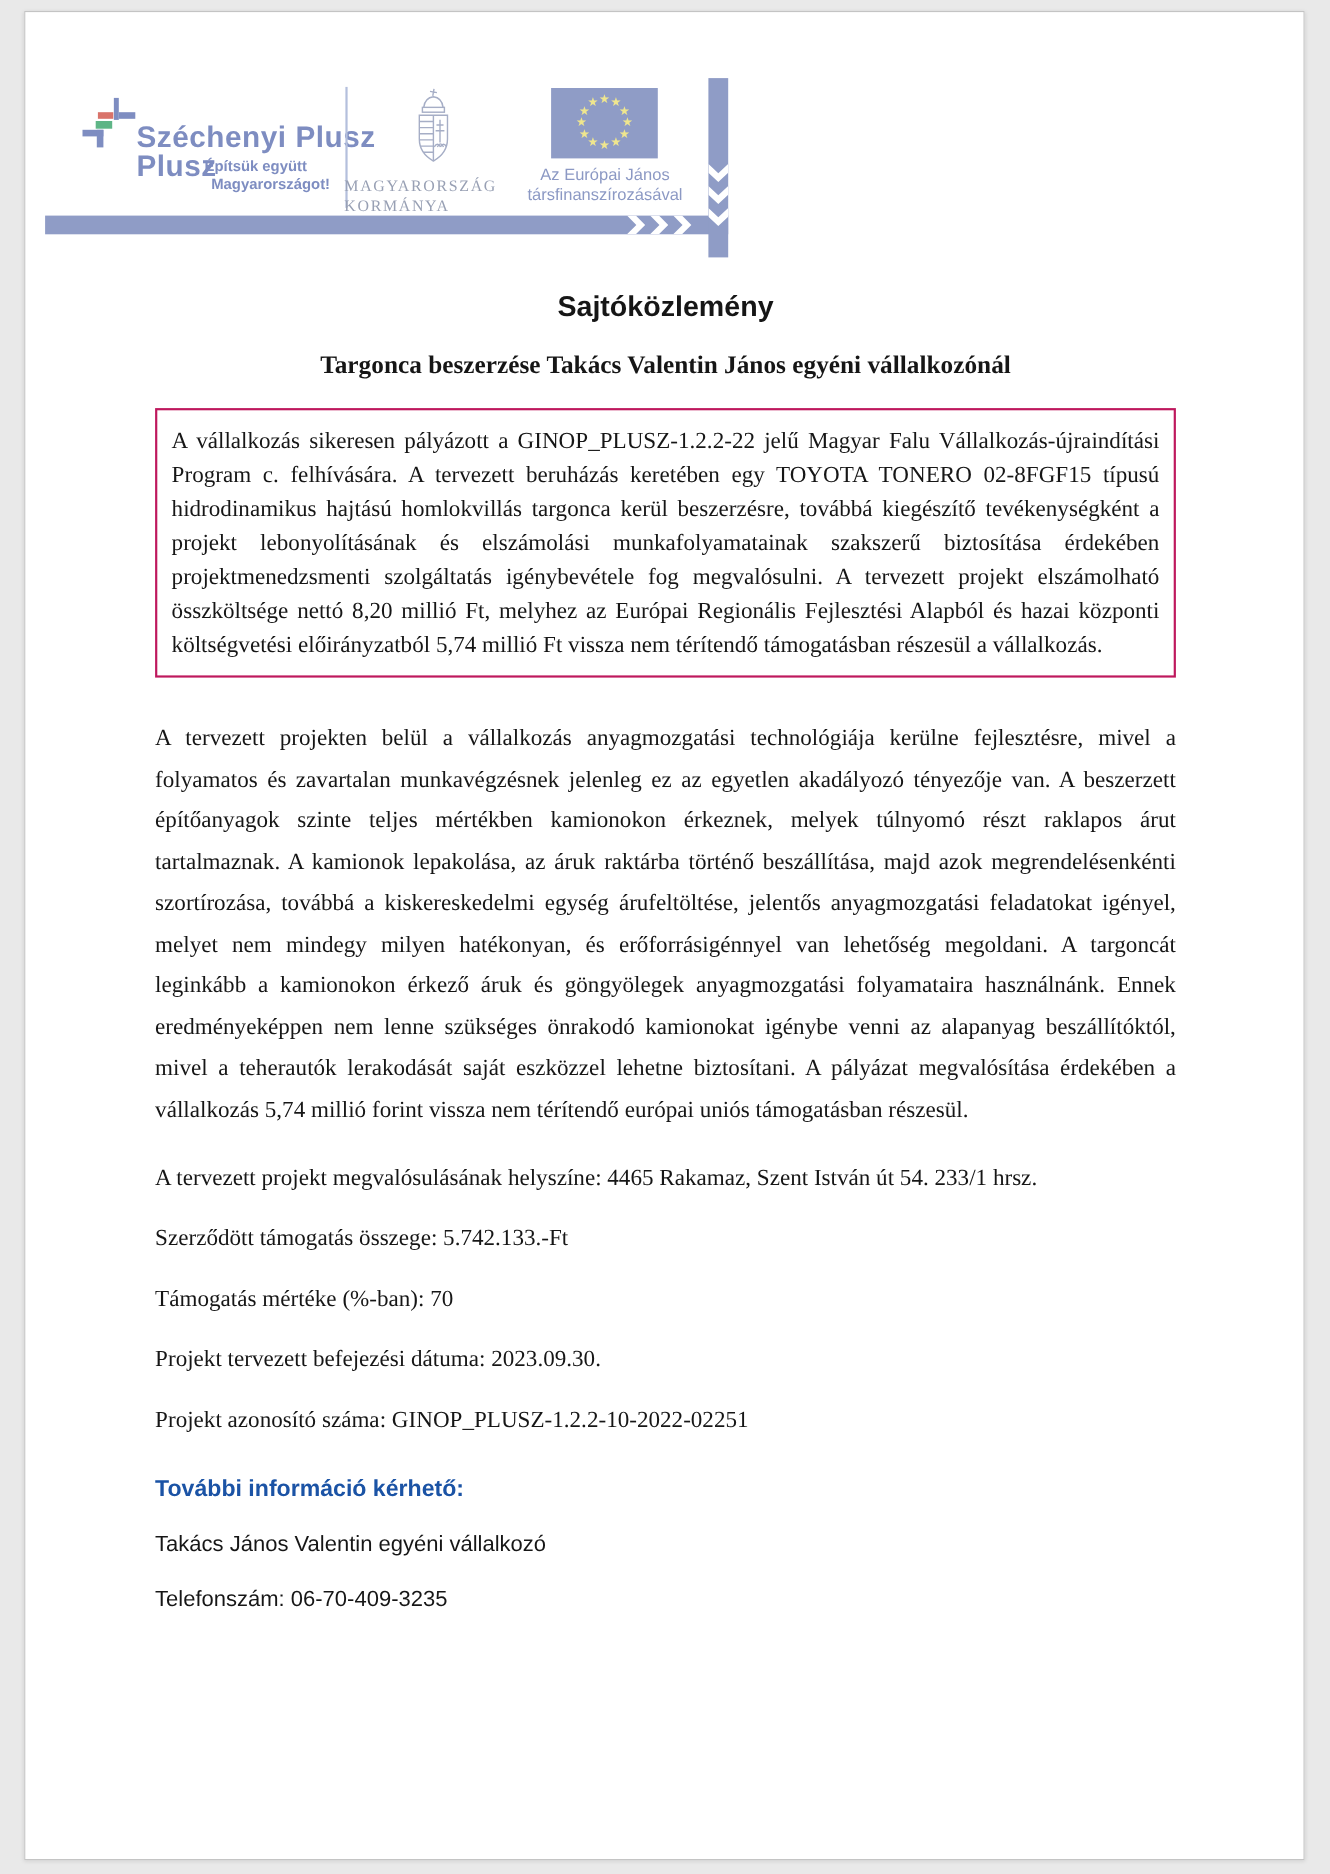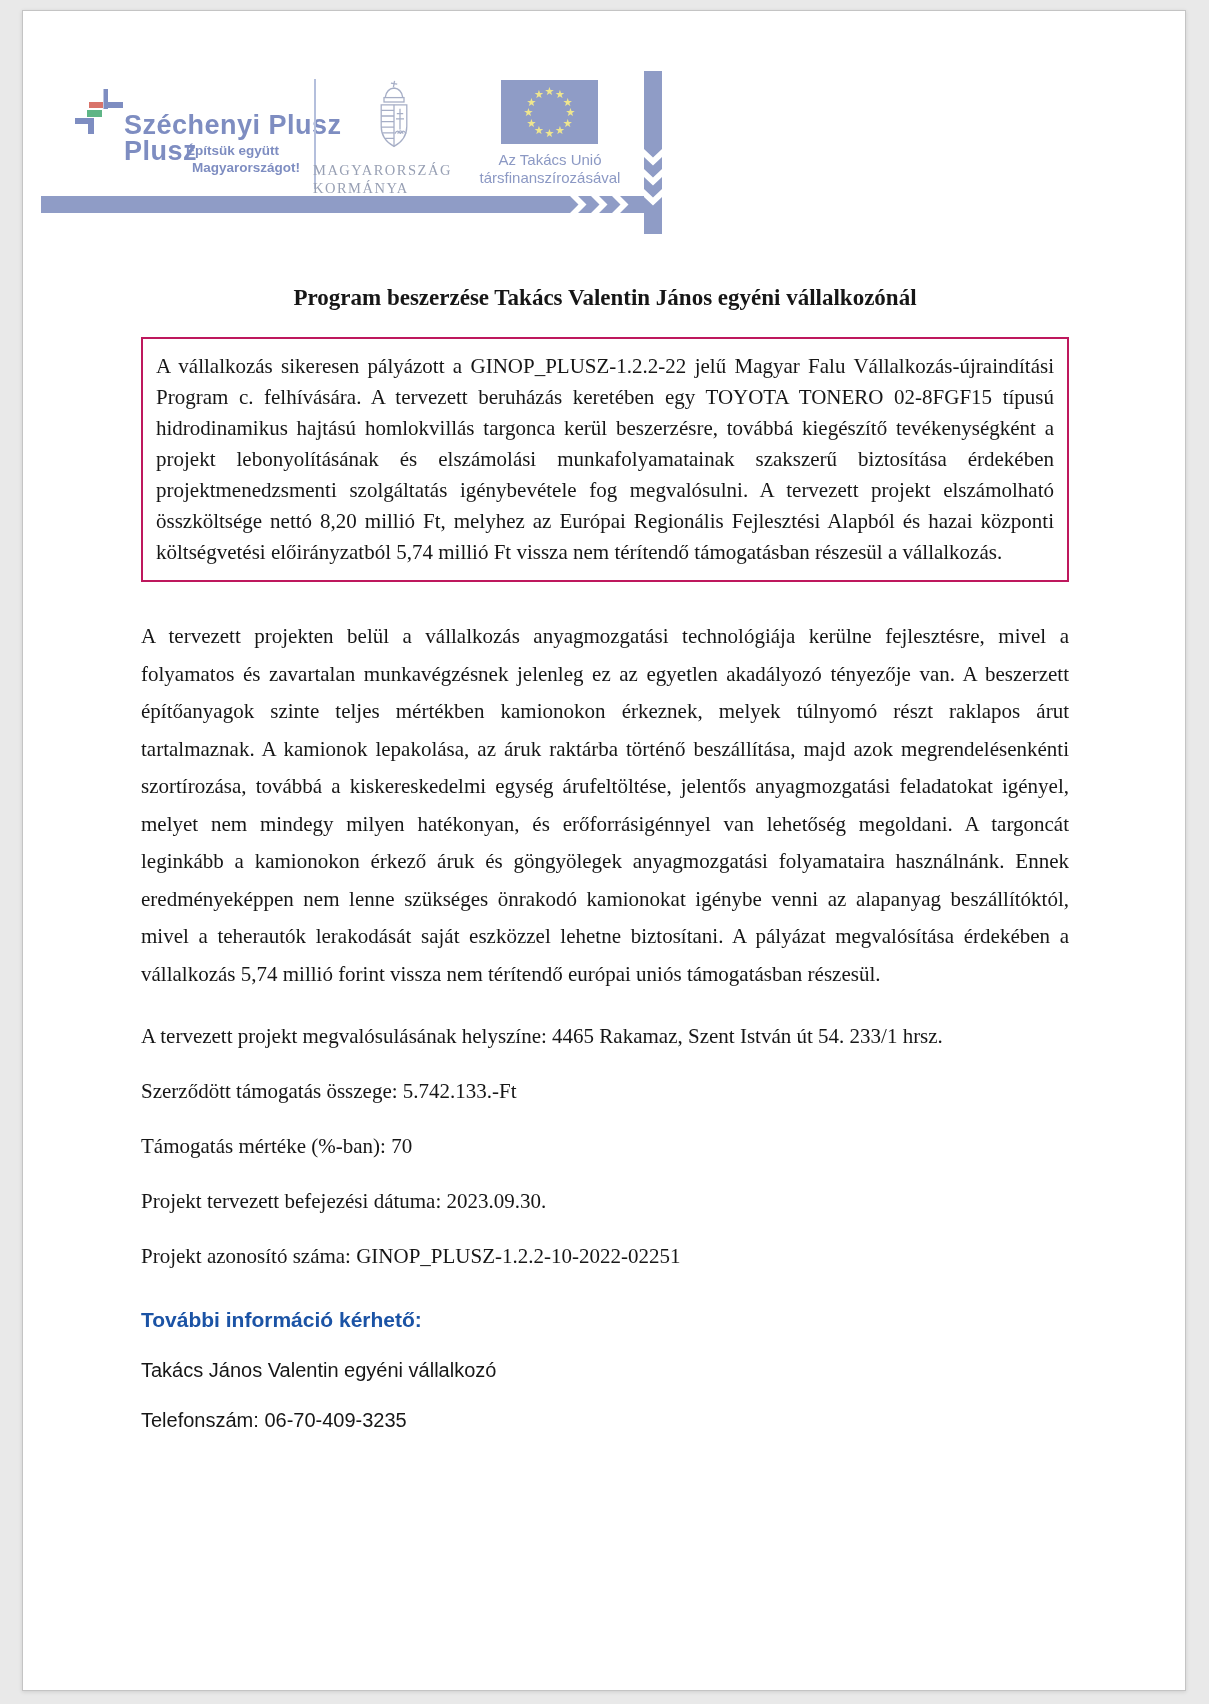--- a/index.html
+++ b/index.html
@@ -93,40 +93,41 @@
           <span class="eu-star" style="left: 66.6865px; top: 42.5px;">★</span>
           <span class="eu-star" style="left: 59px; top: 50.1865px;">★</span>
           <span class="eu-star" style="left: 48.5px; top: 53px;">★</span>
           <span class="eu-star" style="left: 38px; top: 50.1865px;">★</span>
           <span class="eu-star" style="left: 30.3135px; top: 42.5px;">★</span>
           <span class="eu-star" style="left: 27.5px; top: 32px;">★</span>
           <span class="eu-star" style="left: 30.3135px; top: 21.5px;">★</span>
           <span class="eu-star" style="left: 38px; top: 13.8135px;">★</span>
         </div>
       <div class="abs eu-caption" style="left:437px;top:140px;width:180px;">
-        <div>Az Takács Unió</div>
+        <div>Az Európai János</div>
         <div>társfinanszírozásával</div>
       </div>
 
       <div class="h-bar"></div>
       <div class="v-bar"></div>
       <svg class="chev" style="left:547px;top:185px;" width="60" height="17" viewBox="0 0 60 17">
         <polygon points="0,0 8,0 16.5,8.5 8,17 0,17 8.5,8.5" fill="#ffffff"></polygon>
         <polygon points="21,0 29,0 37.5,8.5 29,17 21,17 29.5,8.5" fill="#ffffff"></polygon>
         <polygon points="42,0 50,0 58.5,8.5 50,17 42,17 50.5,8.5" fill="#ffffff"></polygon>
       </svg>
       <svg class="chev" style="left:621px;top:138px;" width="18" height="58" viewBox="0 0 18 58">
         <polygon points="0,0 0,8 9,16.5 18,8 18,0 9,8.5" fill="#ffffff"></polygon>
         <polygon points="0,20 0,28 9,36.5 18,28 18,20 9,28.5" fill="#ffffff"></polygon>
         <polygon points="0,40 0,48 9,56.5 18,48 18,40 9,48.5" fill="#ffffff"></polygon>
       </svg>
     </div>
 
     <div class="content">
-      <div class="doc-title">Program beszerzése Takács Valentin János egyéni vállalkozónál</div>
+      <div class="doc-type">Sajtóközlemény</div>
+      <div class="doc-title">Targonca beszerzése Takács Valentin János egyéni vállalkozónál</div>
 
       <div class="lead-box">A vállalkozás sikeresen pályázott a GINOP_PLUSZ-1.2.2-22 jelű Magyar Falu Vállalkozás-újraindítási Program c. felhívására. A tervezett beruházás keretében egy TOYOTA TONERO 02-8FGF15 típusú hidrodinamikus hajtású homlokvillás targonca kerül beszerzésre, továbbá kiegészítő tevékenységként a projekt lebonyolításának és elszámolási munkafolyamatainak szakszerű biztosítása érdekében projektmenedzsmenti szolgáltatás igénybevétele fog megvalósulni. A tervezett projekt elszámolható összköltsége nettó 8,20 millió Ft, melyhez az Európai Regionális Fejlesztési Alapból és hazai központi költségvetési előirányzatból 5,74 millió Ft vissza nem térítendő támogatásban részesül a vállalkozás.</div>
 
       <div class="body-par">A tervezett projekten belül a vállalkozás anyagmozgatási technológiája kerülne fejlesztésre, mivel a folyamatos és zavartalan munkavégzésnek jelenleg ez az egyetlen akadályozó tényezője van. A beszerzett építőanyagok szinte teljes mértékben kamionokon érkeznek, melyek túlnyomó részt raklapos árut tartalmaznak. A kamionok lepakolása, az áruk raktárba történő beszállítása, majd azok megrendelésenkénti szortírozása, továbbá a kiskereskedelmi egység árufeltöltése, jelentős anyagmozgatási feladatokat igényel, melyet nem mindegy milyen hatékonyan, és erőforrásigénnyel van lehetőség megoldani. A targoncát leginkább a kamionokon érkező áruk és göngyölegek anyagmozgatási folyamataira használnánk. Ennek eredményeképpen nem lenne szükséges önrakodó kamionokat igénybe venni az alapanyag beszállítóktól, mivel a teherautók lerakodását saját eszközzel lehetne biztosítani. A pályázat megvalósítása érdekében a vállalkozás 5,74 millió forint vissza nem térítendő európai uniós támogatásban részesül.</div>
 
       <div class="detail-line" style="margin-top:28px;">A tervezett projekt megvalósulásának helyszíne: 4465 Rakamaz, Szent István út 54. 233/1 hrsz.</div>
       <div class="detail-line">Szerződött támogatás összege: 5.742.133.-Ft</div>
       <div class="detail-line">Támogatás mértéke (%-ban): 70</div>
       <div class="detail-line">Projekt tervezett befejezési dátuma: 2023.09.30.</div>
       <div class="detail-line">Projekt azonosító száma: GINOP_PLUSZ-1.2.2-10-2022-02251</div>

